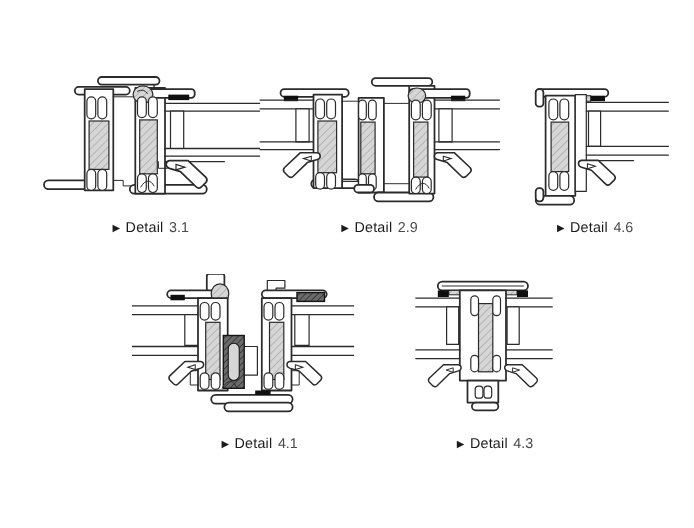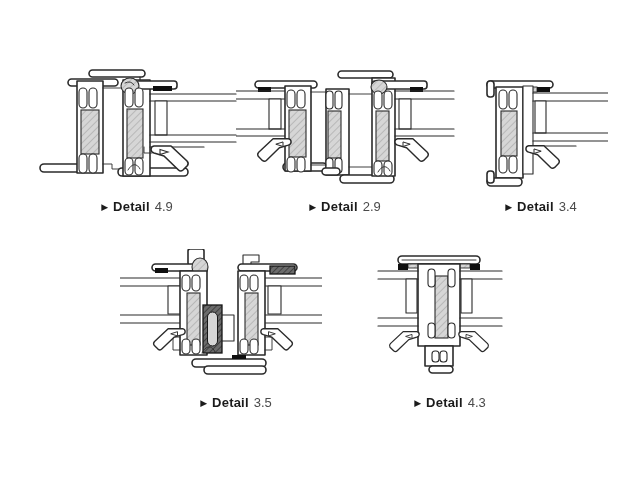--- a/index.html
+++ b/index.html
@@ -9,21 +9,21 @@
     font-family:"Liberation Sans",sans-serif;
   }
   .sheet{position:absolute;inset:0}
   .drawing{position:absolute}
   .caption{
     position:absolute;transform:translateX(-50%);
     white-space:nowrap;display:flex;align-items:center;gap:5px;
     font-size:13px;line-height:14px;
   }
   .caption .marker{font-size:9px;color:var(--c-label,#1b1b1b)}
-  .caption .lbl{font-weight:bold;color:var(--c-label,#1b1b1b);letter-spacing:.2px}
+  .caption .lbl{font-weight:normal;color:var(--c-label,#1b1b1b);letter-spacing:.2px}
   .caption .num{color:var(--c-number,#4a4a4a)}
 
   
   .ol{fill:#fff;stroke:var(--c-outline,#2b2b2b);stroke-width:1.6;stroke-linejoin:round;stroke-linecap:round}
   .ol2{fill:#fff;stroke:var(--c-outline,#2b2b2b);stroke-width:1.1;stroke-linejoin:round}
   .ht{fill:url(#hl);stroke:var(--c-outline,#2b2b2b);stroke-width:1.1}
   .htt{fill:url(#hl);stroke:var(--c-outline,#2b2b2b);stroke-width:.9}
   .slot{fill:#fff;stroke:var(--c-outline,#2b2b2b);stroke-width:1.1}
   .slotg{fill:var(--c-hatch-fill,#d6d6d6);stroke:var(--c-dark-line,#161616);stroke-width:1}
   .gl{fill:none;stroke:var(--c-outline,#2b2b2b);stroke-width:1.2;stroke-linecap:round}
@@ -261,36 +261,36 @@
       <path class="gl" d="M86,67 H128"></path>
       <path class="gl" d="M86,75 H128"></path>
     </g>
     <use href="#bead" transform="translate(46,79) scale(-0.8 0.8)"></use>
     <use href="#bead" transform="translate(84,79) scale(0.8)"></use>
   </svg>
 
   <div class="caption" style="left:137px;top:200px">
     <span class="marker">▶</span>
     <span class="lbl">Detail</span>
-    <span class="num">4.9</span>
+    <span class="num">3.1</span>
   </div>
   <div class="caption" style="left:345px;top:200px">
     <span class="marker">▶</span>
     <span class="lbl">Detail</span>
     <span class="num">2.9</span>
   </div>
   <div class="caption" style="left:541px;top:200px">
     <span class="marker">▶</span>
     <span class="lbl">Detail</span>
-    <span class="num">3.4</span>
+    <span class="num">4.6</span>
   </div>
   <div class="caption" style="left:236px;top:396px">
     <span class="marker">▶</span>
     <span class="lbl">Detail</span>
-    <span class="num">3.5</span>
+    <span class="num">4.1</span>
   </div>
   <div class="caption" style="left:450px;top:396px">
     <span class="marker">▶</span>
     <span class="lbl">Detail</span>
     <span class="num">4.3</span>
   </div>
 
 </div>
 
 </body></html>

